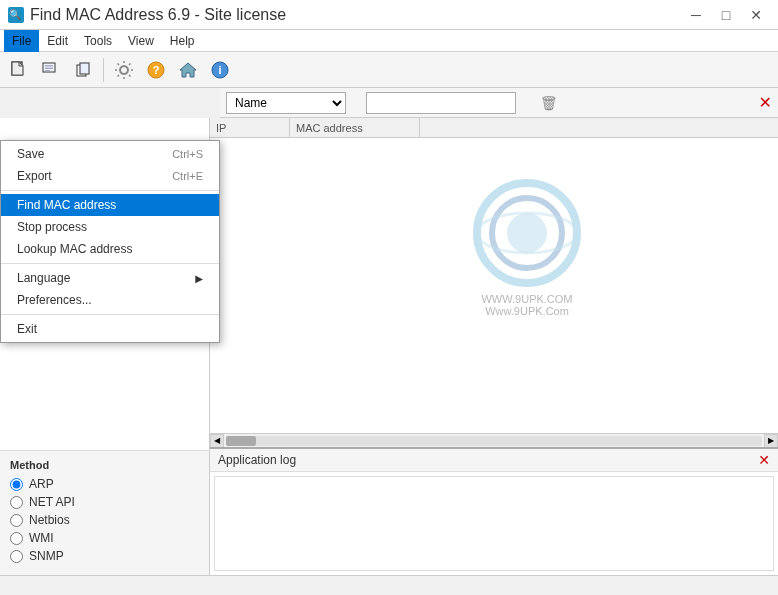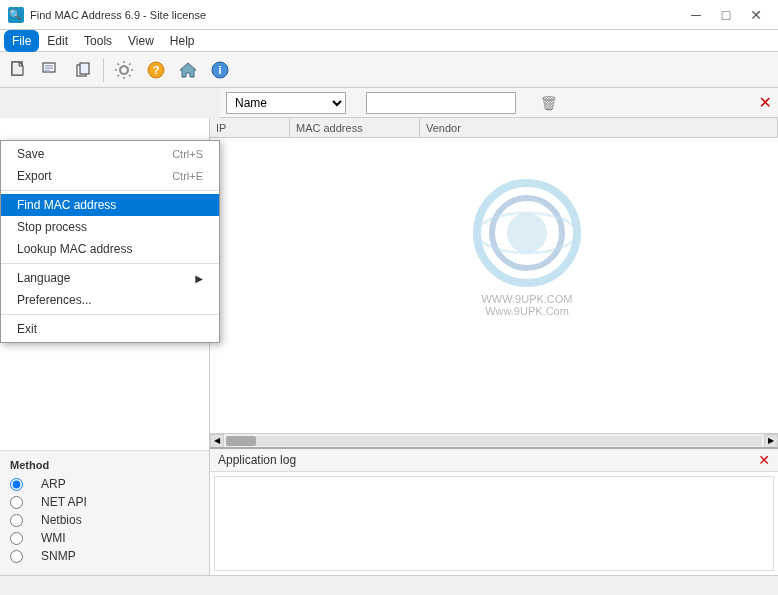--- a/index.html
+++ b/index.html
@@ -31,21 +31,21 @@
       height: 16px;
       background: #1a8fc1;
       border-radius: 2px;
       display: flex;
       align-items: center;
       justify-content: center;
       font-size: 10px;
       color: #fff;
     }
     .title-text {
-      font-size: 11px;
+      font-size: 16px;
       color: #333;
     }
     .title-controls {
       display: flex;
       gap: 2px;
     }
     .title-btn {
       width: 28px;
       height: 22px;
       border: none;
@@ -67,21 +67,21 @@
       border-bottom: 1px solid #d0d0d0;
     }
     .menu-item {
       padding: 2px 8px;
       cursor: pointer;
       color: #333;
       height: 22px;
       display: flex;
       align-items: center;
     }
-    .menu-item:hover, .menu-item.active { background: #0078d7; color: #ffffff; border-radius: 6px; }
+    .menu-item:hover, .menu-item.active { background: #0078d7; color: #0f172a; }
 
     .toolbar {
       background: #f5f5f5;
       height: 36px;
       display: flex;
       align-items: center;
       padding: 0 4px;
       border-bottom: 1px solid #ccc;
       gap: 2px;
     }
@@ -170,21 +170,21 @@
     }
     .method-title {
       font-size: 11px;
       font-weight: bold;
       color: #333;
       margin-bottom: 6px;
     }
     .radio-item {
       display: flex;
       align-items: center;
-      gap: 18px;
+      gap: 6px;
       margin-bottom: 4px;
       font-size: 12px;
       color: #333;
     }
     .radio-item input[type="radio"] { cursor: pointer; }
 
     .right-panel {
       flex: 1;
       display: flex;
       flex-direction: column;
@@ -484,21 +484,20 @@
         </div>
       </div>
     </div>
 
     <div class="right-panel">
 
       <div class="results-table">
         <div class="table-header">
           <div class="th col-ip">IP</div>
           <div class="th col-mac">MAC address</div>
-          <div class="th col-vendor">Vendor</div>
         </div>
 
         <div style="position:relative; height:200px; overflow:hidden;">
           <div style="position:absolute; top:40px; left:50%; transform:translateX(-20%);">
             <svg width="110" height="110" viewBox="0 0 110 110" opacity="0.25">
               <circle cx="55" cy="55" r="50" fill="none" stroke="#1a8fc1" stroke-width="8"></circle>
               <circle cx="55" cy="55" r="35" fill="none" stroke="#0050a0" stroke-width="6"></circle>
               <circle cx="55" cy="55" r="20" fill="#1a8fc1" opacity="0.6"></circle>
               <ellipse cx="55" cy="55" rx="50" ry="20" fill="none" stroke="#1a8fc1" stroke-width="3" opacity="0.5"></ellipse>
             </svg>

